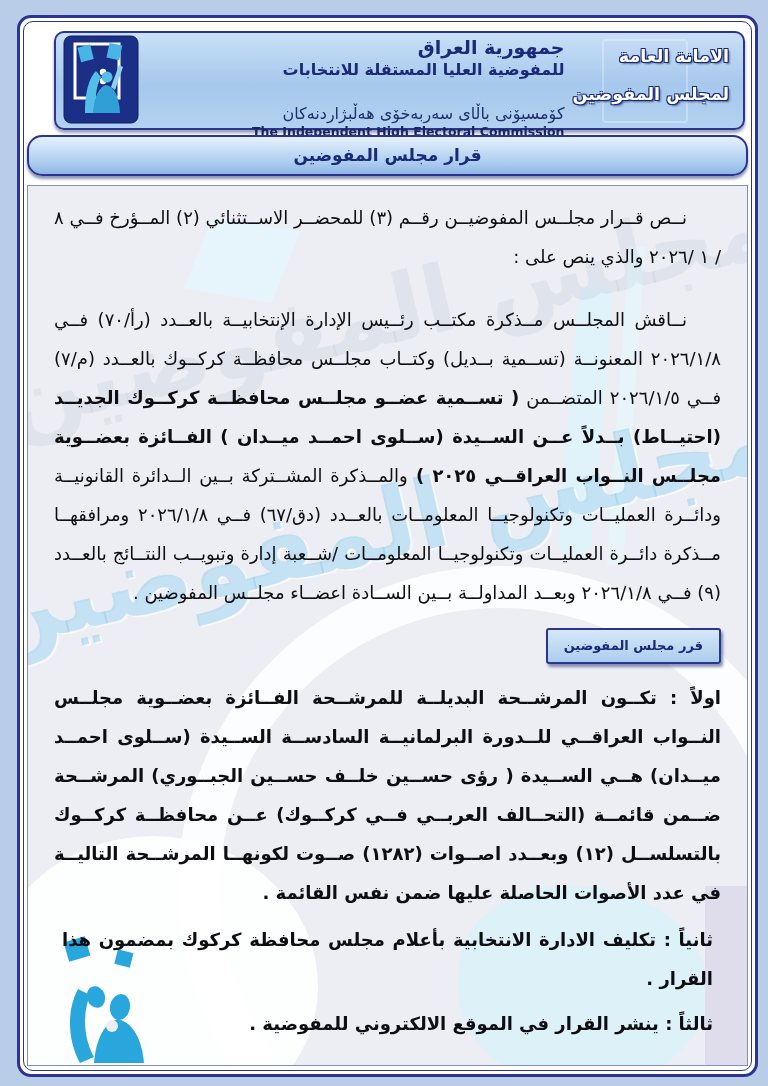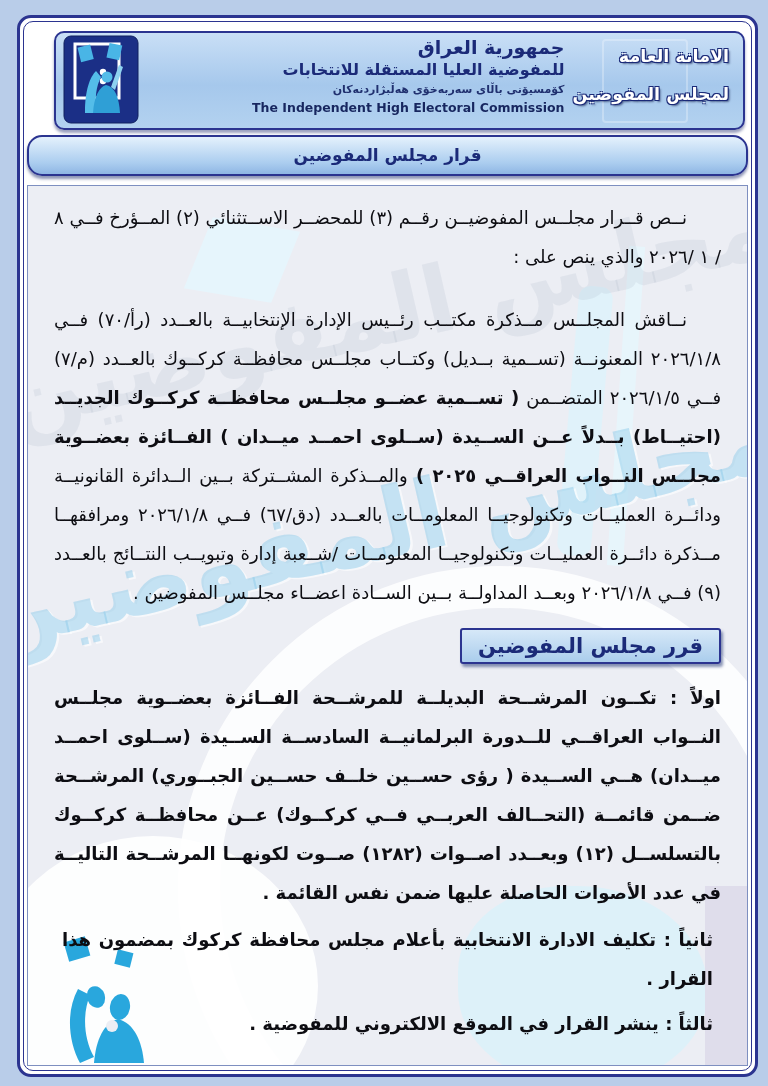--- a/index.html
+++ b/index.html
@@ -24,21 +24,21 @@
     background:linear-gradient(180deg,#c9dff6 0%,#a6c8ec 55%,#b3d2f0 100%);
     box-shadow:0 3px 3px rgba(30,45,110,.45);
   }
   .logo-box{position:absolute;left:7px;top:2px;width:76px;height:89px;}
   .org{
     position:absolute;left:50%;top:2px;transform:translateX(-50%);
     width:330px;text-align:right;color:#1b2a78;direction:rtl;
   }
   .org-ar1{font-size:19px;font-weight:bold;line-height:24px;}
   .org-ar2{font-size:16px;font-weight:bold;line-height:22px;}
-  .org-ku{font-size:11px;font-weight:bold;line-height:18px;color:#20306f;}
+  .org-ku{font-size:16px;font-weight:normal;line-height:18px;color:#20306f;margin-top:24px;}
   .org-en{font-size:12.5px;font-weight:bold;line-height:17px;color:#17265f;direction:ltr;}
   .secretariat{
     position:absolute;right:14px;top:13px;width:172px;
     direction:rtl;color:#ffffff;font-weight:bold;font-size:17.5px;z-index:2;
   }
   .secretariat div{
     margin-bottom:18px;
     text-shadow:1px 1px 0 #1b2a78,-1px -1px 0 #1b2a78,1px -1px 0 #1b2a78,
                 -1px 1px 0 #1b2a78,2px 2px 2px rgba(10,20,70,.55);
   }
@@ -86,21 +86,21 @@
     position:relative;z-index:2;direction:rtl;text-align:justify;
     padding:8px 26px 0 26px;color:#0d0d12;font-size:18px;line-height:39px;
   }
   .p-intro{margin:4px 0 24px;text-indent:34px;}
   .p-preamble{margin:0 0 10px;text-indent:34px;}
   .b{font-weight:bold;}
   .decided{
     display:inline-block;margin:6px 0 14px;padding:3px 16px;
     background:linear-gradient(180deg,#d6e8f8 0%,#aacdec 100%);
     border:2px solid #2b3490;border-radius:3px;
-    color:#1b2a78;font-weight:bold;font-size:21px;line-height:26px;
+    color:#1b2a78;font-weight:bold;font-size:13px;line-height:26px;
     box-shadow:2px 3px 3px rgba(40,60,120,.55);
   }
   .p-item{margin:0 0 8px;font-weight:bold;}
   .p-item-line{margin:0 8px 6px;font-weight:bold;}
 </style>
 </head>
 <body>
 
 <div class="page">
   <div class="page-inner">

